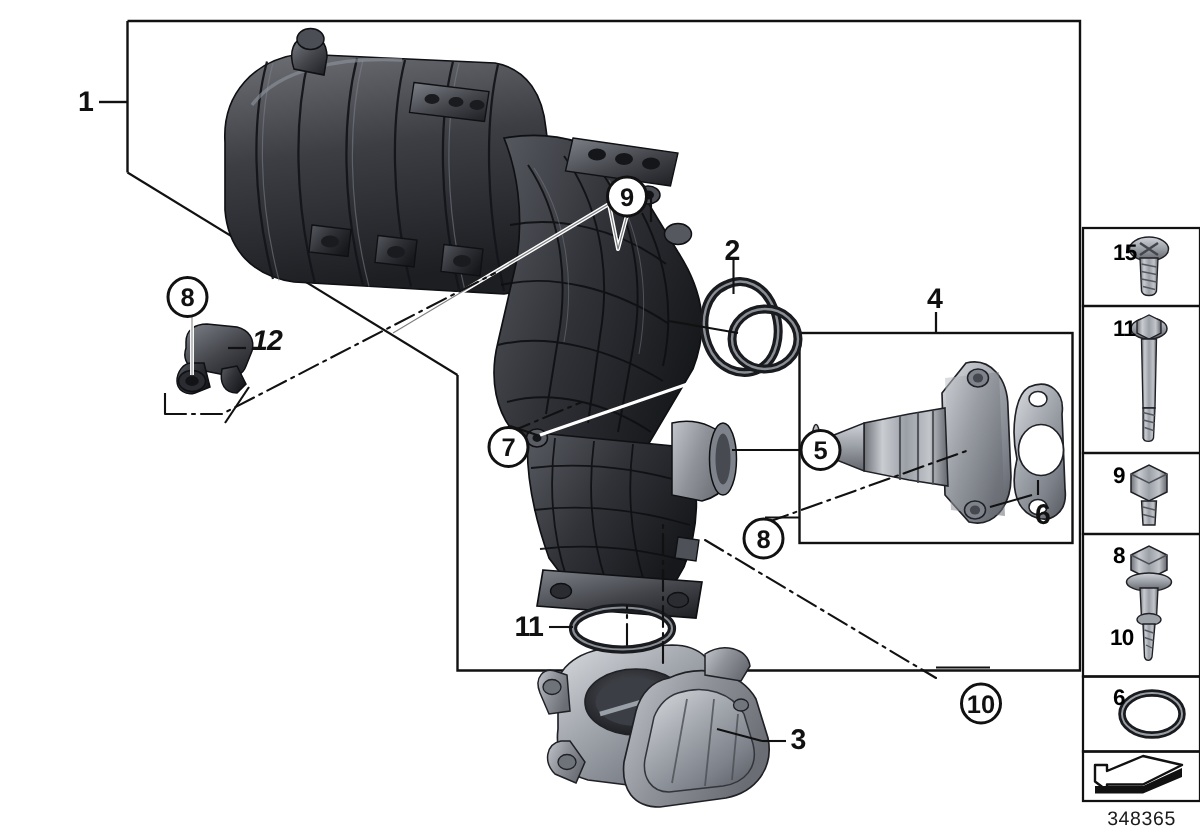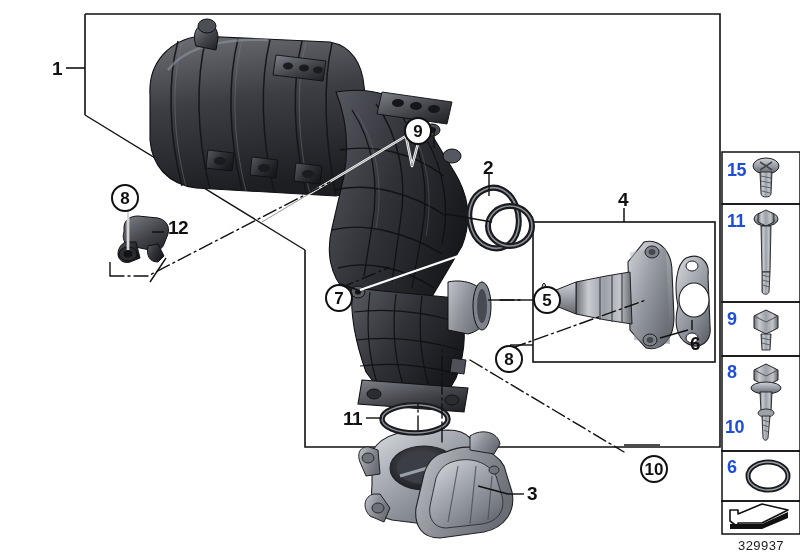--- a/index.html
+++ b/index.html
@@ -48,24 +48,25 @@
     background: #ffffff;
     display: flex;
     align-items: center;
     justify-content: center;
     box-sizing: border-box;
   }
   .side-label {
     position: absolute;
     font-family: "Liberation Sans", sans-serif;
     font-weight: bold;
-    font-size: 18px;
-    color: #1d4ed8;
+    font-size: 15px;
+    color: #000000;
     line-height: 1;
     letter-spacing: -0.5px;
+    margin-left: 15px;
   }
   #diagram-number {
     position: absolute;
     left: 722px;
     top: 538px;
     width: 78px;
     text-align: center;
     font-family: "Liberation Sans", sans-serif;
     font-size: 13px;
     font-weight: normal;
@@ -440,21 +441,21 @@
     <g>
       <path d="M730,521 L730,510 L738,510 L738,514 L762,504 L788,510 L762,523 L738,523 L738,527 Z" fill="#ffffff" stroke="#111111" stroke-width="1.6" stroke-linejoin="round"></path>
       <path d="M730,524 L762,524 L788,512 L788,518 L762,529 L730,529 Z" fill="#111111"></path>
     </g>
   </svg>
 
   <div class="callout-num callout-plain" style="left:52px;  top:59px;">1</div>
 
   <div class="callout-num callout-circled" style="left:111px; top:184px;">8</div>
 
-  <div class="callout-num callout-plain" style="left:168px; top:218px;">12</div>
+  <div class="callout-num callout-plain" style="left:168px; top:218px;font-style:italic;">12</div>
 
   <div class="callout-num callout-circled" style="left:404px; top:117px;">9</div>
 
   <div class="callout-num callout-plain" style="left:483px; top:158px;">2</div>
 
   <div class="callout-num callout-plain" style="left:618px; top:190px;">4</div>
 
   <div class="callout-num callout-circled" style="left:533px; top:286px;">5</div>
 
   <div class="callout-num callout-plain" style="left:690px; top:334px;">6</div>
@@ -469,15 +470,15 @@
 
   <div class="callout-num callout-circled" style="left:640px; top:455px;">10</div>
 
   <div class="side-label" style="left:727px; top:161px;">15</div>
   <div class="side-label" style="left:727px; top:212px;">11</div>
   <div class="side-label" style="left:727px; top:310px;">9</div>
   <div class="side-label" style="left:727px; top:363px;">8</div>
   <div class="side-label" style="left:725px; top:418px;">10</div>
   <div class="side-label" style="left:727px; top:458px;">6</div>
 
-  <div id="diagram-number">329937</div>
+  <div id="diagram-number">348365</div>
 
 </div>
 
 </body></html>

